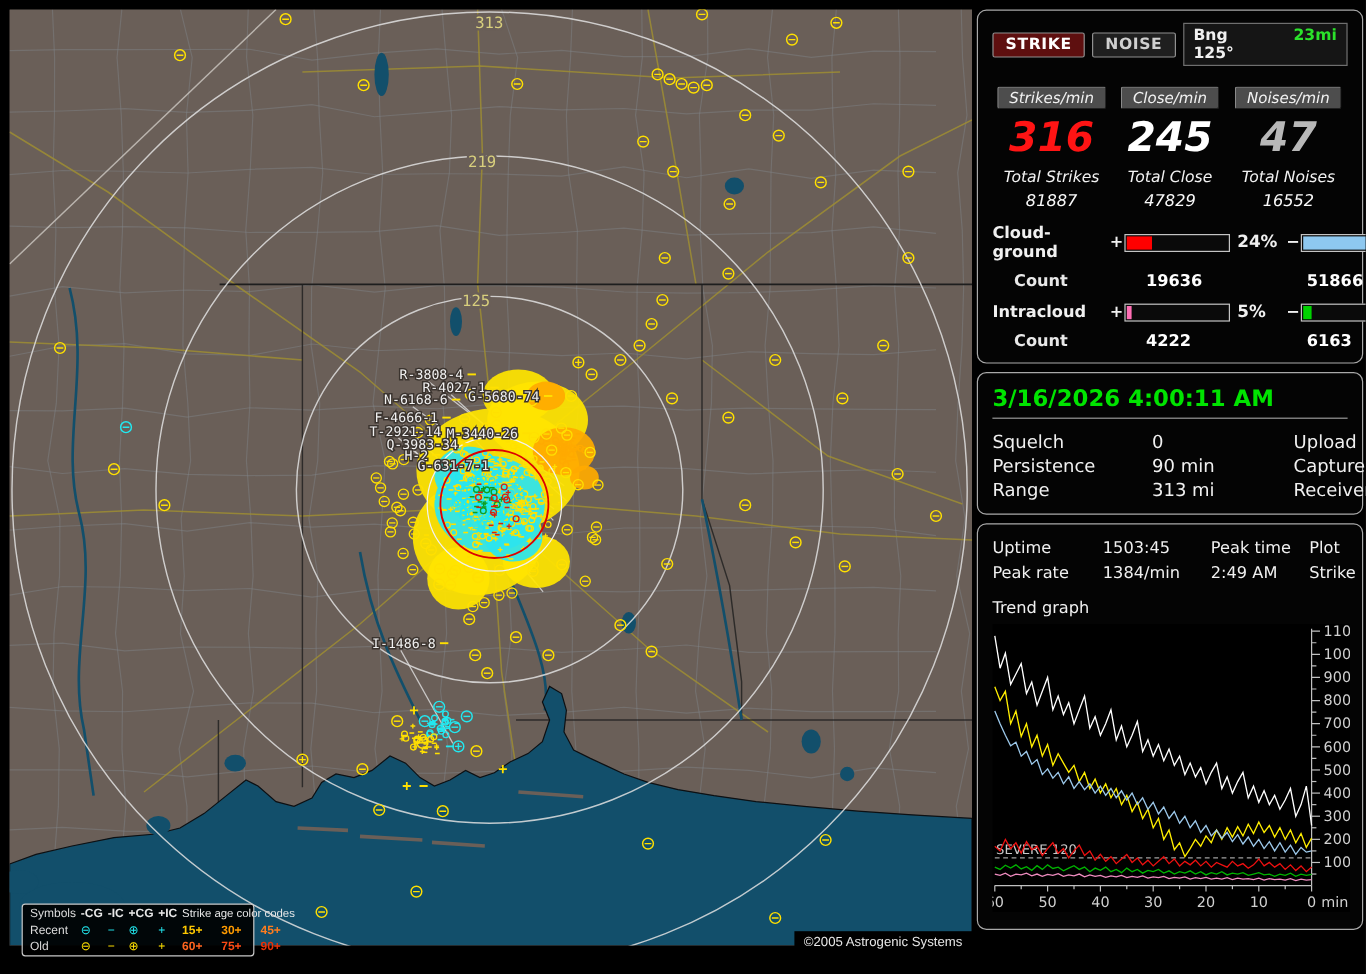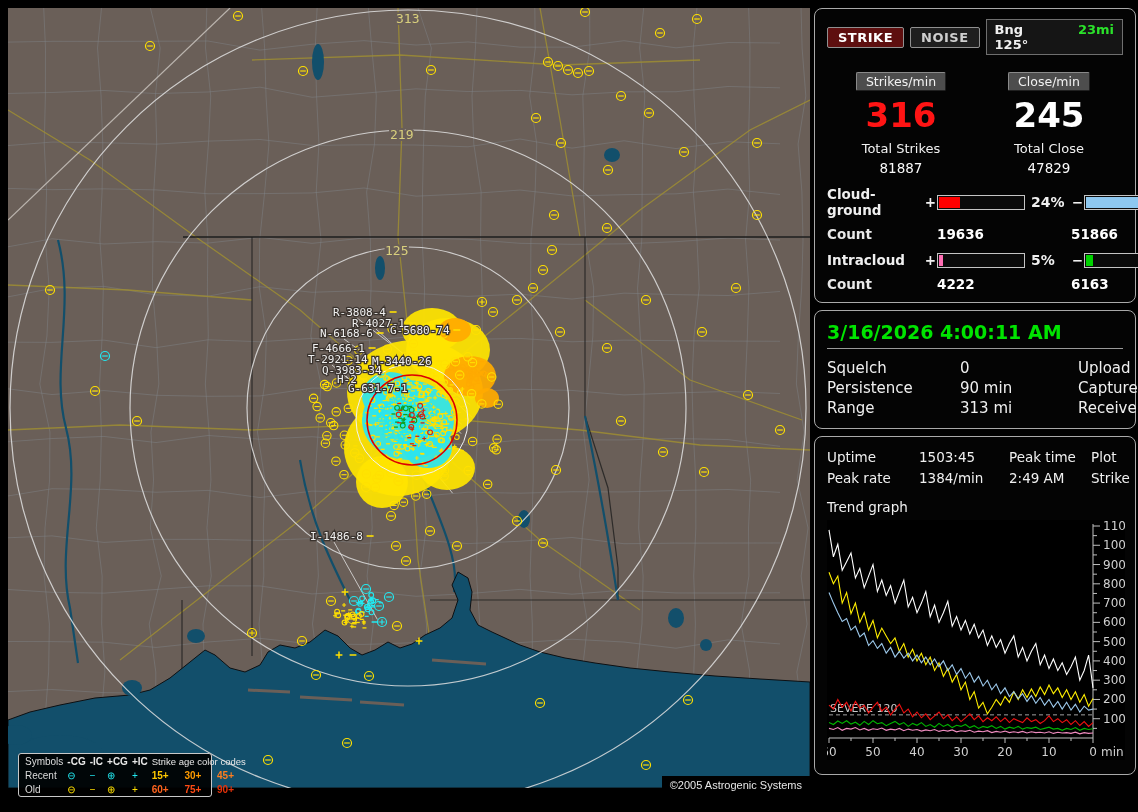--- a/index.html
+++ b/index.html
@@ -24,36 +24,36 @@
   .toolbar{display:flex;align-items:center;gap:6px;}
   .btn{font-family:"DejaVu Sans",sans-serif;font-weight:bold;font-size:13px;letter-spacing:.5px;
     border:1px solid #909090;border-radius:2px;padding:2px 10px;cursor:pointer;}
   .btn.strike{background:#5e0f0f;color:#fff;}
   .btn.noise{background:#1f1f1f;color:#cfcfcf;}
   .bng{margin-left:auto;background:#151515;border:1px solid #6f6f6f;font-weight:bold;font-size:13px;
     padding:2px 8px;display:flex;gap:24px;min-width:118px;}
   .bng .mi{color:#2be22b;margin-left:auto;}
   
   .stats{display:flex;margin-top:16px;text-align:center;}
-  .stat{flex:1;}
+  .stat{flex:1;font-style:italic;}
   .chip{display:inline-block;background:#4d4d4d;color:#f2f2f2;font-size:12.5px;padding:1px 9px;
     border:1px solid #202020;border-top-color:#8a8a8a;border-left-color:#8a8a8a;border-radius:2px;}
   .big{font-size:34px;font-weight:bold;margin:6px 0 8px 0;line-height:36px;}
   .tlabel{font-size:13px;color:#f2f2f2;text-align:center;}
   .tval{font-size:13.5px;color:#fafafa;margin-top:4px;}
   
   .dist-title{margin-top:16px;font-size:13px;color:#e2e2e2;border-bottom:1px solid #bdbdbd;padding-bottom:3px;}
   .drow{display:grid;grid-template-columns:97px 13px 88px 46px 13px 88px 40px;align-items:center;
     margin-top:10px;font-size:13.5px;}
   .drow .dl{font-weight:bold;}
   .sign{font-weight:bold;text-align:center;}
   .bar{height:13px;border:1px solid #c4c4c4;background:#0a0a0a;position:relative;}
   .bar .fill{position:absolute;left:1px;top:1px;bottom:1px;}
   .pct{font-weight:bold;padding-left:6px;font-size:14px;}
-  .crow{display:grid;grid-template-columns:97px 13px 134px 147px;margin-top:8px;font-size:13.5px;}
+  .crow{display:grid;grid-template-columns:97px 13px 134px 147px;margin-top:8px;font-size:13.5px;margin-left:18px;}
   .crow .cl{font-weight:bold;color:#e8e8e8;}
   .crow .cv{font-weight:bold;color:#fff;}
   
   .datetime{color:#00e400;font-size:19px;font-weight:bold;border-bottom:1px solid #9a9a9a;
     padding-bottom:5px;margin-bottom:9px;white-space:nowrap;}
   .srow{display:grid;grid-template-columns:103px 88px 88px auto;font-size:15px;line-height:20px;gap:30px;}
   
   .urow{display:grid;grid-template-columns:92px 90px 82px auto;font-size:13.5px;line-height:21px;}
   .trow{display:grid;grid-template-columns:92px auto;font-size:13.5px;line-height:21px;margin-top:8px;}
   #trend{margin-top:2px;}
@@ -1564,20 +1564,26 @@
           <div class="big" style="color: rgb(255, 20, 20);">316</div>
           <div class="tlabel">Total Strikes</div>
           <div class="tval">81887</div>
         </div>
         <div class="stat">
           <span class="chip">Close/min</span>
           <div class="big" style="color: rgb(255, 255, 255);">245</div>
           <div class="tlabel">Total Close</div>
           <div class="tval">47829</div>
         </div>
+        <div class="stat">
+          <span class="chip">Noises/min</span>
+          <div class="big" style="color: rgb(184, 184, 184);">47</div>
+          <div class="tlabel">Total Noises</div>
+          <div class="tval">16552</div>
+        </div>
       </div>
 
 
       <div class="drow">
         <span class="dl">Cloud-ground</span>
         <span class="sign">+</span>
         <span class="bar">
             <span class="fill" style="width: 24%; background: rgb(255, 0, 0);"></span>
           </span>
         <span class="pct">24%</span>

